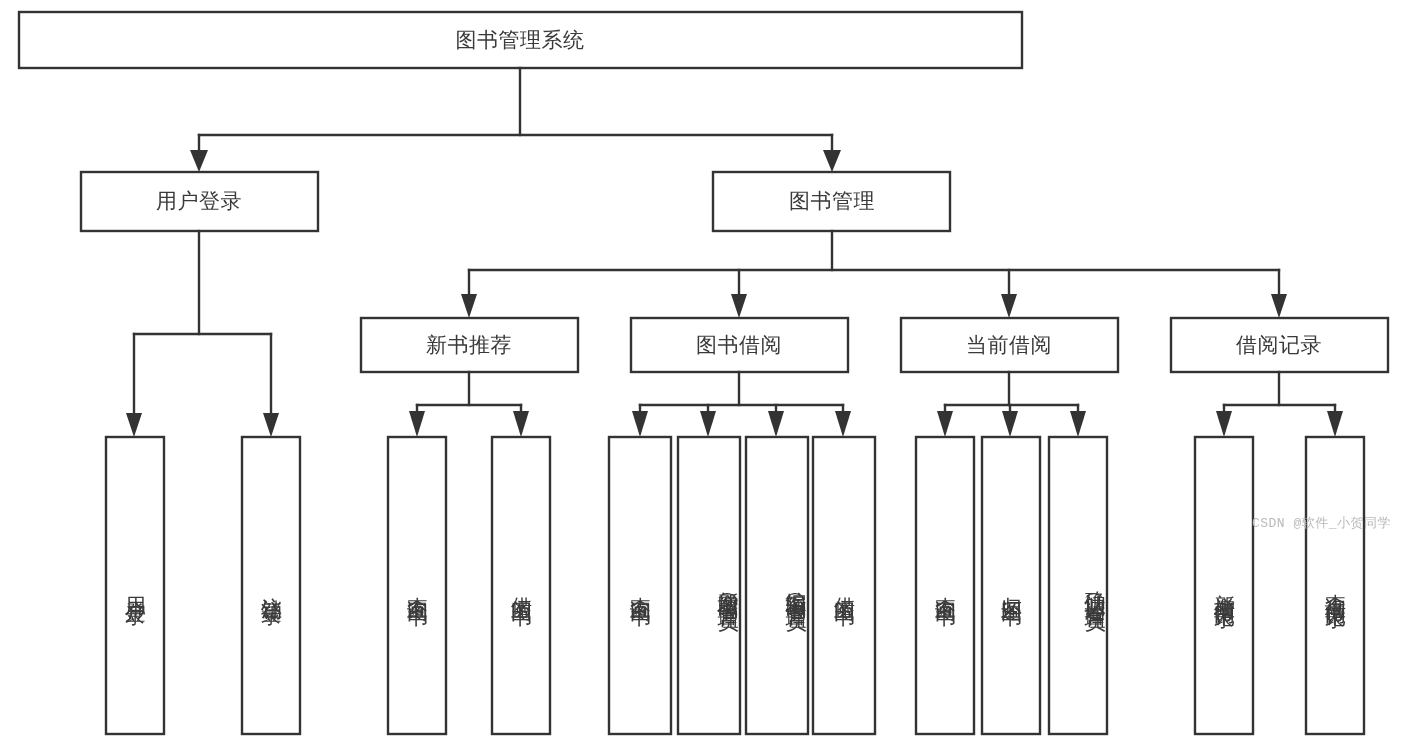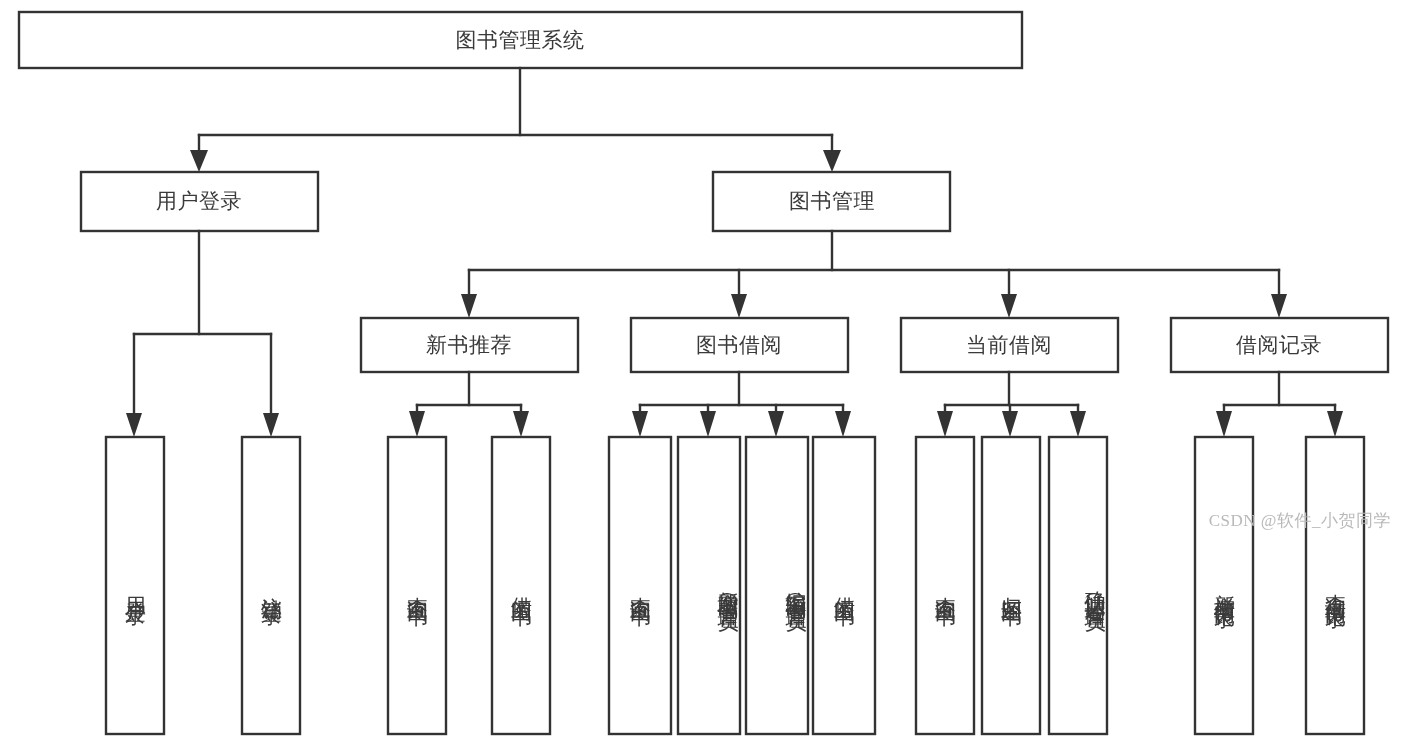--- a/index.html
+++ b/index.html
@@ -66,22 +66,22 @@
     justify-content: center;
     text-align: center;
     white-space: nowrap;
     pointer-events: none;
     user-select: none;
   }
   .watermark {
     position: absolute;
     right: 14px;
     bottom: 6px;
-    font-family: Liberation Serif, serif;
-    font-size: 17px;
+    font-family: Liberation Mono, monospace;
+    font-size: 13px;
     color: #b9b9b9;
     letter-spacing: 0.5px;
     white-space: nowrap;
   }
 </style>
 </head>
 <body>
 
 <div id="diagram-root">
 

